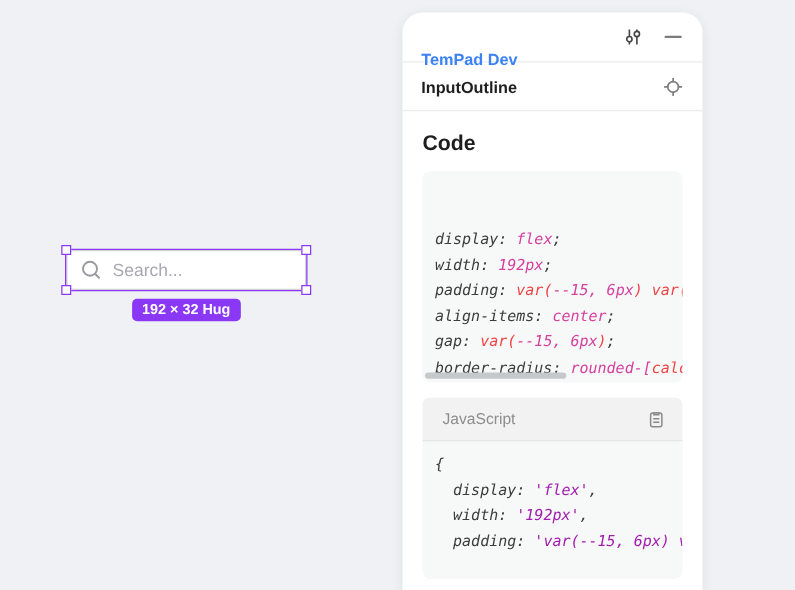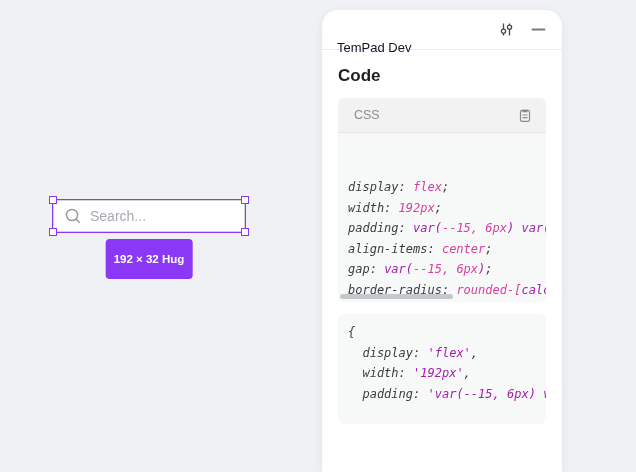--- a/index.html
+++ b/index.html
@@ -29,35 +29,35 @@
     border:1.5px solid #8a38f5;
   }
   .handle.tl { left:49px; top:196px; }
   .handle.tr { left:241px; top:196px; }
   .handle.bl { left:49px; top:228px; }
   .handle.br { left:241px; top:228px; }
 
   .size-badge {
     position:absolute; left:149px; top:239px; transform:translateX(-50%);
     background:#8a38f5; color:#ffffff; font-size:11.5px; font-weight:bold;
-    padding:14px 8px; border-radius:4px; white-space:nowrap;
+    padding:3px 8px; border-radius:4px; white-space:nowrap;
   }
 
   
   .panel {
     position:absolute; left:322px; top:10px; width:240px; height:462px;
     background:#ffffff; border-radius:16px 16px 0 0;
     box-shadow:0 2px 10px rgba(0,0,0,0.07);
   }
   .panel-row {
     display:flex; align-items:center; justify-content:space-between;
     padding:0 15px; border-bottom:1px solid #ececec;
   }
   .panel-header { height:40px; }
-  .panel-title { font-size:13px; font-weight:normal; color:#0f172a;margin-top:35px; }
+  .panel-title { font-size:13px; font-weight:bold; color:#3b82f6;margin-top:35px; }
   .header-icons { display:flex; align-items:center; gap:14px; }
   .icon-btn { display:flex; align-items:center; justify-content:center; width:18px; height:18px; cursor:pointer; }
 
   .component-row { height:39px; }
   .component-name { font-size:13px; font-weight:bold; color:#1e1e1e; }
 
   .code-section { padding:16px 16px 0 16px; }
   .section-label { font-size:17px; font-weight:bold; color:#1e1e1e; margin-bottom:12px; }
 
   .code-block {
@@ -72,21 +72,21 @@
 
   .code-area {
     position:relative; padding:8px 0 10px 10px; overflow:hidden; white-space:pre;font-style:italic;
   }
   .code-line {
     font-family:"DejaVu Sans Mono", monospace; font-size:12px; line-height:20.5px;
     white-space:pre; color:#3c3c3c;
   }
   .t-p { color:#3c3c3c; }
   .t-k { color:#d6409f; }
-  .t-o { color:#a21caf; }
+  .t-o { color:#ef4444; }
   .t-s { color:#a21caf; }
 
   .css-area { height:169px; }
   .js-area { height:110px; }
 
   .h-scrollbar {
     position:absolute; left:2px; bottom:3px; width:113px; height:5px;
     background:#c6c9cc; border-radius:3px;
   }
 
@@ -132,39 +132,51 @@
         </svg>
       </span>
       <span class="icon-btn">
         <svg width="15" height="15" viewBox="0 0 15 15" stroke="#7a7a7a" stroke-width="1.8" stroke-linecap="round">
           <line x1="1.5" y1="7.5" x2="13.5" y2="7.5"></line>
         </svg>
       </span>
     </span>
   </div>
 
+  <div class="panel-row component-row">
+    <span class="component-name">InputOutline</span>
+    <span class="icon-btn">
+      <svg width="15" height="15" viewBox="0 0 15 15" fill="none" stroke="#7f7f7f" stroke-width="1.4" stroke-linecap="round">
+        <circle cx="7.5" cy="7.5" r="4.3"></circle>
+        <line x1="7.5" y1="0.8" x2="7.5" y2="3.2"></line>
+        <line x1="7.5" y1="11.8" x2="7.5" y2="14.2"></line>
+        <line x1="0.8" y1="7.5" x2="3.2" y2="7.5"></line>
+        <line x1="11.8" y1="7.5" x2="14.2" y2="7.5"></line>
+      </svg>
+    </span>
+  </div>
 
   <div class="code-section">
     <div class="section-label">Code</div>
 
     <div class="code-block">
+      <div class="code-area css-area">
+        <div class="code-line"><span class="t-p">display: </span><span class="t-k">flex</span><span class="t-p">;</span></div><div class="code-line"><span class="t-p">width: </span><span class="t-k">192px</span><span class="t-p">;</span></div><div class="code-line"><span class="t-p">padding: </span><span class="t-o">var(</span><span class="t-k">--15, 6px</span><span class="t-o">)</span><span class="t-p"> </span><span class="t-o">var(</span></div><div class="code-line"><span class="t-p">align-items: </span><span class="t-k">center</span><span class="t-p">;</span></div><div class="code-line"><span class="t-p">gap: </span><span class="t-o">var(</span><span class="t-k">--15, 6px</span><span class="t-o">)</span><span class="t-p">;</span></div><div class="code-line"><span class="t-p">border-radius: </span><span class="t-k">rounded-[</span><span class="t-o">calc(</span></div><div class="code-line"></div><div class="h-scrollbar"></div>
+      </div>
+    </div>
+
+    <div class="code-block">
       <div class="code-block-header">
-        <span class="code-block-label">CSS</span>
+        <span class="code-block-label">JavaScript</span>
         <span class="icon-btn">
           <svg width="14" height="15" viewBox="0 0 14 15" fill="none" stroke="#8a8a8a" stroke-width="1.2" stroke-linecap="round">
             <rect x="2.5" y="2.3" width="9" height="11" rx="1.6"></rect>
             <path d="M5 2.3 h4 v1.4 h-4 z" fill="#f2f2f2"></path>
             <line x1="5" y1="7" x2="9" y2="7"></line>
             <line x1="5" y1="9.7" x2="9" y2="9.7"></line>
           </svg>
         </span>
       </div>
-      <div class="code-area css-area">
-        <div class="code-line"><span class="t-p">display: </span><span class="t-k">flex</span><span class="t-p">;</span></div><div class="code-line"><span class="t-p">width: </span><span class="t-k">192px</span><span class="t-p">;</span></div><div class="code-line"><span class="t-p">padding: </span><span class="t-o">var(</span><span class="t-k">--15, 6px</span><span class="t-o">)</span><span class="t-p"> </span><span class="t-o">var(</span></div><div class="code-line"><span class="t-p">align-items: </span><span class="t-k">center</span><span class="t-p">;</span></div><div class="code-line"><span class="t-p">gap: </span><span class="t-o">var(</span><span class="t-k">--15, 6px</span><span class="t-o">)</span><span class="t-p">;</span></div><div class="code-line"><span class="t-p">border-radius: </span><span class="t-k">rounded-[</span><span class="t-o">calc(</span></div><div class="code-line"></div><div class="h-scrollbar"></div>
-      </div>
-    </div>
-
-    <div class="code-block">
       <div class="code-area js-area"><div class="code-line"><span class="t-p">{</span></div><div class="code-line"><span class="t-p">  display: </span><span class="t-s">'flex'</span><span class="t-p">,</span></div><div class="code-line"><span class="t-p">  width: </span><span class="t-s">'192px'</span><span class="t-p">,</span></div><div class="code-line"><span class="t-p">  padding: </span><span class="t-s">'var(--15, 6px) var(--15, 6px)'</span></div></div>
     </div>
   </div>
 
 </div>
 
 </body></html>

